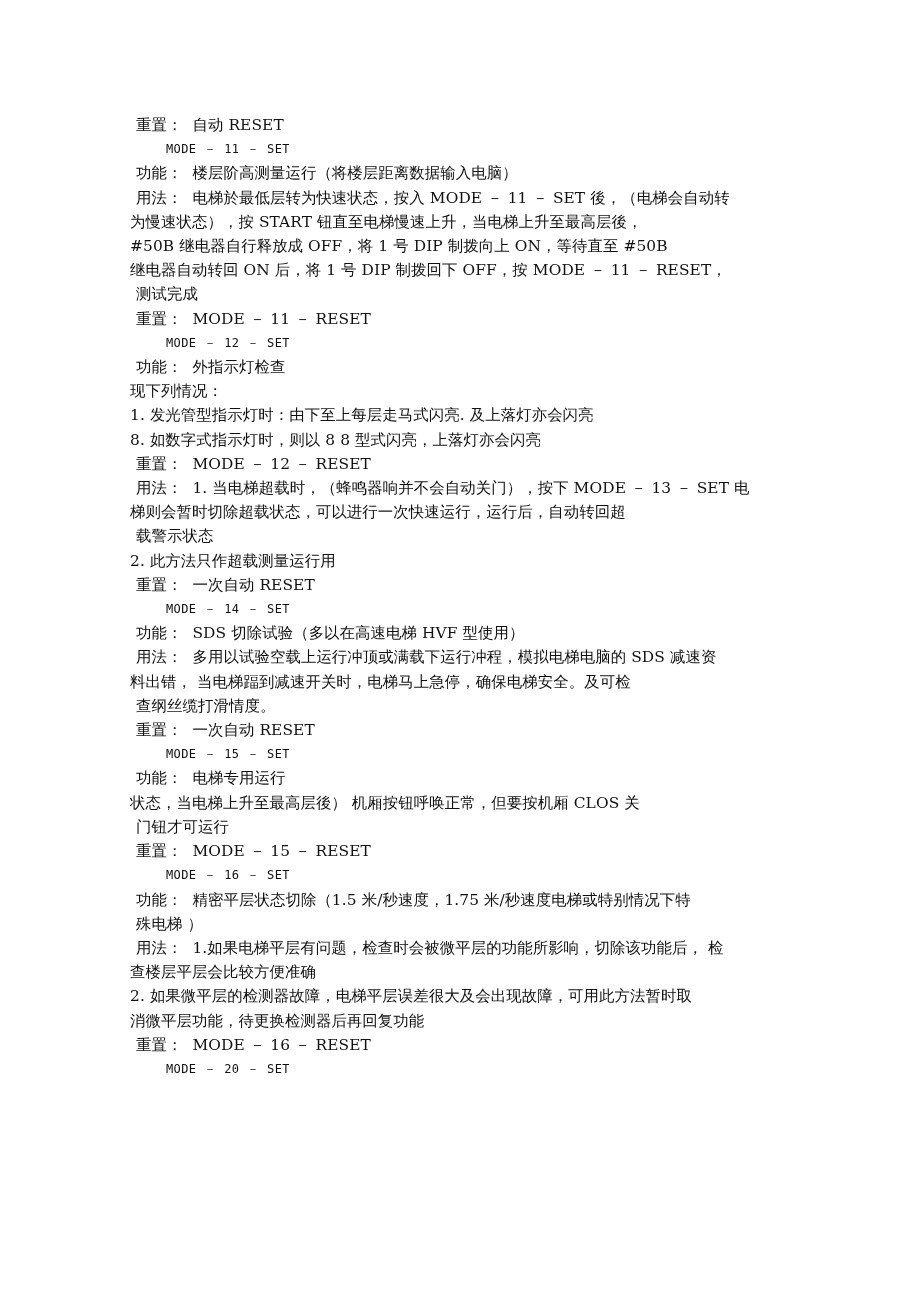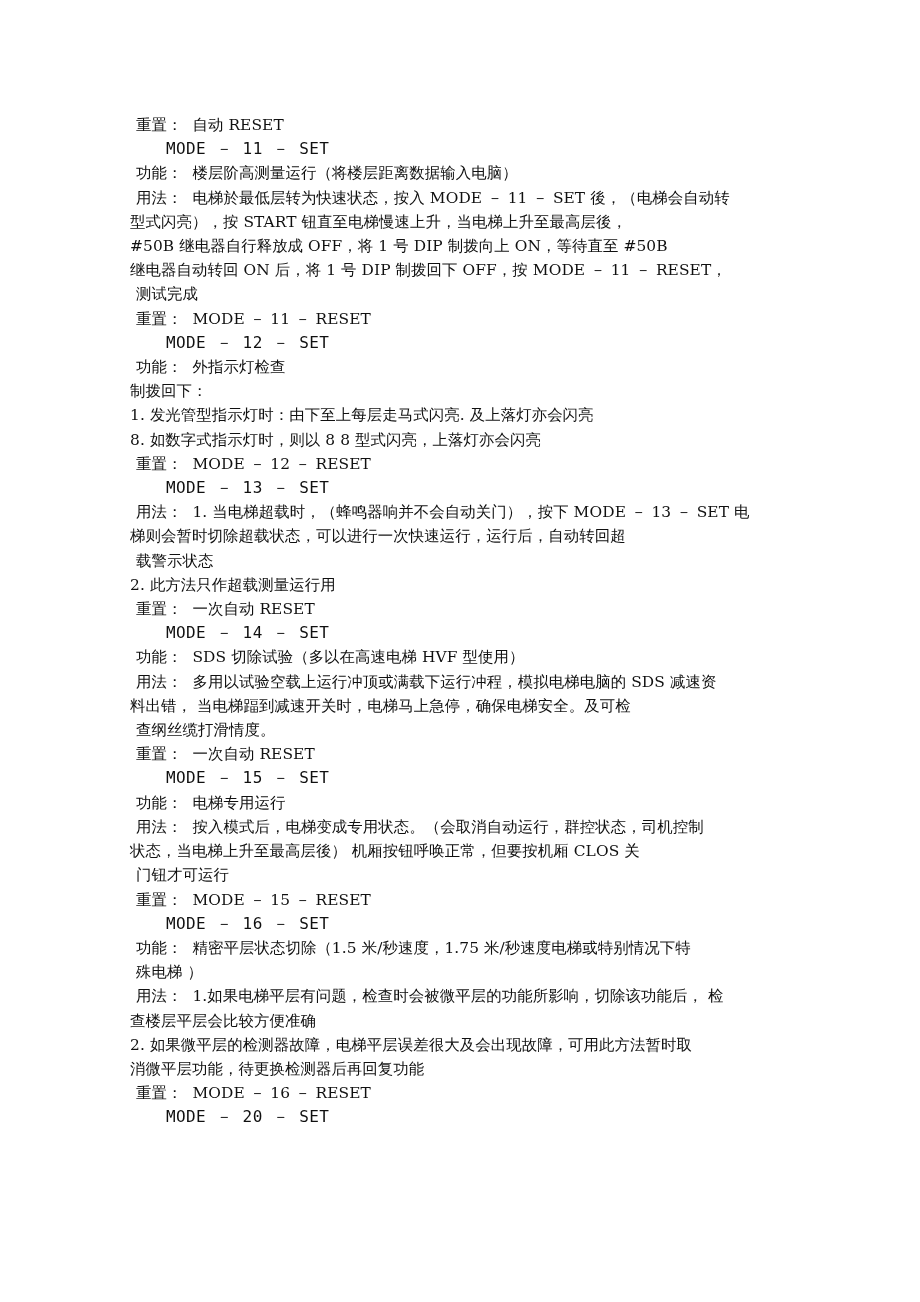--- a/index.html
+++ b/index.html
@@ -50,60 +50,58 @@
   }
 
   
   .doc-line.flush {
     padding-left: 0;
   }
 
   
   .doc-line.cmd {
     font-family: "DejaVu Sans Mono", "Liberation Mono", monospace;
-    font-size: 16px;
+    font-size: 12px;
     letter-spacing: 0.4px;
     padding-left: 36px;
   }
 </style>
 </head>
 <body style="color: rgb(16, 16, 16);">
 
 <div id="document-page" style="background: rgb(255, 255, 255);">
   <div id="text-column">
       <div class="doc-line indent">重置：  自动 RESET</div>
       <div class="doc-line cmd">MODE － 11 － SET</div>
       <div class="doc-line indent">功能：  楼层阶高测量运行（将楼层距离数据输入电脑）</div>
       <div class="doc-line indent">用法：  电梯於最低层转为快速状态，按入 MODE － 11 － SET 後，（电梯会自动转</div>
-      <div class="doc-line flush">型式闪亮），按 START 钮直至电梯慢速上升，当电梯上升至最高层後，</div>
+      <div class="doc-line flush">为慢速状态），按 START 钮直至电梯慢速上升，当电梯上升至最高层後，</div>
       <div class="doc-line flush">#50B 继电器自行释放成 OFF，将 1 号 DIP 制拨向上 ON，等待直至 #50B</div>
       <div class="doc-line flush">继电器自动转回 ON 后，将 1 号 DIP 制拨回下 OFF，按 MODE － 11 － RESET，</div>
       <div class="doc-line indent">测试完成</div>
       <div class="doc-line indent">重置：  MODE － 11 － RESET</div>
       <div class="doc-line cmd">MODE － 12 － SET</div>
       <div class="doc-line indent">功能：  外指示灯检查</div>
-      <div class="doc-line flush">制拨回下：</div>
+      <div class="doc-line flush">现下列情况：</div>
       <div class="doc-line flush">1. 发光管型指示灯时：由下至上每层走马式闪亮. 及上落灯亦会闪亮</div>
       <div class="doc-line flush">8. 如数字式指示灯时，则以 8 8 型式闪亮，上落灯亦会闪亮</div>
       <div class="doc-line indent">重置：  MODE － 12 － RESET</div>
-      <div class="doc-line cmd">MODE － 13 － SET</div>
       <div class="doc-line indent">用法：  1. 当电梯超载时，（蜂鸣器响并不会自动关门），按下 MODE － 13 － SET 电</div>
       <div class="doc-line flush">梯则会暂时切除超载状态，可以进行一次快速运行，运行后，自动转回超</div>
       <div class="doc-line indent">载警示状态</div>
       <div class="doc-line flush">2. 此方法只作超载测量运行用</div>
       <div class="doc-line indent">重置：  一次自动 RESET</div>
       <div class="doc-line cmd">MODE － 14 － SET</div>
       <div class="doc-line indent">功能：  SDS 切除试验（多以在高速电梯 HVF 型使用）</div>
       <div class="doc-line indent">用法：  多用以试验空载上运行冲顶或满载下运行冲程，模拟电梯电脑的 SDS 减速资</div>
       <div class="doc-line flush">料出错， 当电梯踾到减速开关时，电梯马上急停，确保电梯安全。及可检</div>
       <div class="doc-line indent">查纲丝缆打滑情度。</div>
       <div class="doc-line indent">重置：  一次自动 RESET</div>
       <div class="doc-line cmd">MODE － 15 － SET</div>
       <div class="doc-line indent">功能：  电梯专用运行</div>
-      <div class="doc-line indent">用法：  按入模式后，电梯变成专用状态。（会取消自动运行，群控状态，司机控制</div>
       <div class="doc-line flush">状态，当电梯上升至最高层後） 机厢按钮呼唤正常，但要按机厢 CLOS 关</div>
       <div class="doc-line indent">门钮才可运行</div>
       <div class="doc-line indent">重置：  MODE － 15 － RESET</div>
       <div class="doc-line cmd">MODE － 16 － SET</div>
       <div class="doc-line indent">功能：  精密平层状态切除（1.5 米/秒速度，1.75 米/秒速度电梯或特别情况下特</div>
       <div class="doc-line indent">殊电梯 ）</div>
       <div class="doc-line indent">用法：  1.如果电梯平层有问题，检查时会被微平层的功能所影响，切除该功能后， 检</div>
       <div class="doc-line flush">查楼层平层会比较方便准确</div>
       <div class="doc-line flush">2. 如果微平层的检测器故障，电梯平层误差很大及会出现故障，可用此方法暂时取</div>
       <div class="doc-line flush">消微平层功能，待更换检测器后再回复功能</div>

